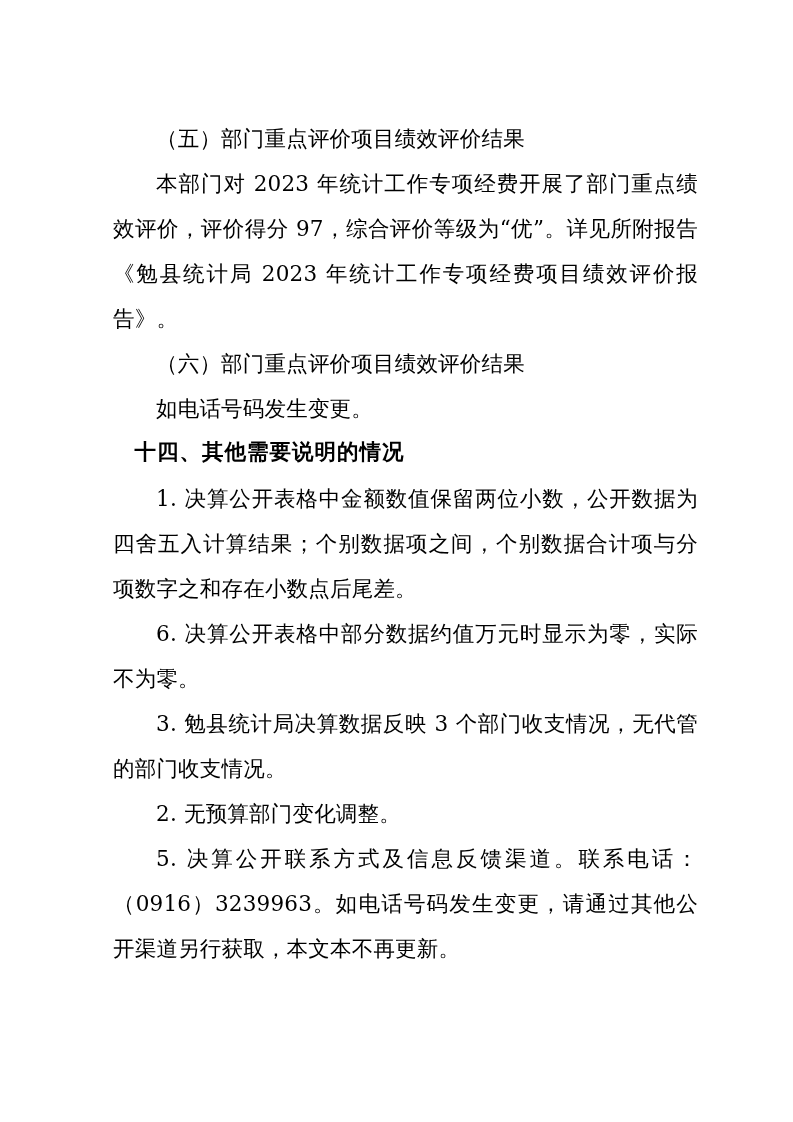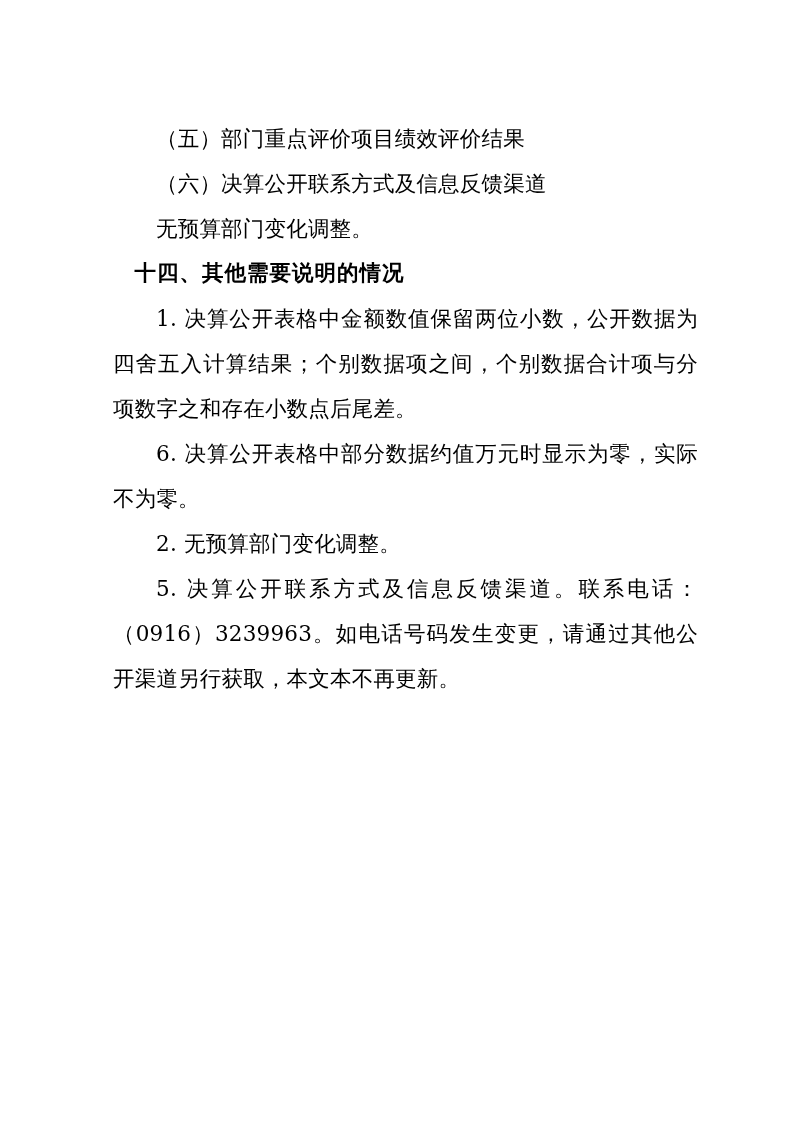--- a/index.html
+++ b/index.html
@@ -33,34 +33,36 @@
   }
   p {
     margin: 0;
   }
   .indent-1 {
     text-indent: 2em;
   }
   .heading {
     font-weight: bold;
     text-indent: 1em;
-    font-family: Liberation Sans, sans-serif;
+    font-family: Liberation Mono, monospace;
     letter-spacing: 1px;
   }
   .sub-heading {
     text-indent: 2em;
   }
 </style>
 </head>
 <body>
 
 <div class="page">
   <div class="doc-body">
     <p class="sub-heading">（五）部门重点评价项目绩效评价结果</p>
-    <p class="sub-heading">（六）决算公开联系方式及信息反馈渠道</p>
-    <p class="indent-1">无预算部门变化调整。</p>
+    <p class="indent-1">本部门对 2023 年统计工作专项经费开展了部门重点绩效评价，评价得分 97，综合评价等级为“优”。详见所附报告《勉县统计局 2023 年统计工作专项经费项目绩效评价报告》。</p>
+    <p class="sub-heading">（六）部门重点评价项目绩效评价结果</p>
+    <p class="indent-1">如电话号码发生变更。</p>
     <p class="heading">十四、其他需要说明的情况</p>
     <p class="indent-1">1. 决算公开表格中金额数值保留两位小数，公开数据为四舍五入计算结果；个别数据项之间，个别数据合计项与分项数字之和存在小数点后尾差。</p>
     <p class="indent-1">6. 决算公开表格中部分数据约值万元时显示为零，实际不为零。</p>
+    <p class="indent-1">3. 勉县统计局决算数据反映 3 个部门收支情况，无代管的部门收支情况。</p>
     <p class="indent-1">2. 无预算部门变化调整。</p>
     <p class="indent-1">5. 决算公开联系方式及信息反馈渠道。联系电话：（0916）3239963。如电话号码发生变更，请通过其他公开渠道另行获取，本文本不再更新。</p>
   </div>
 </div>
 
 </body></html>

